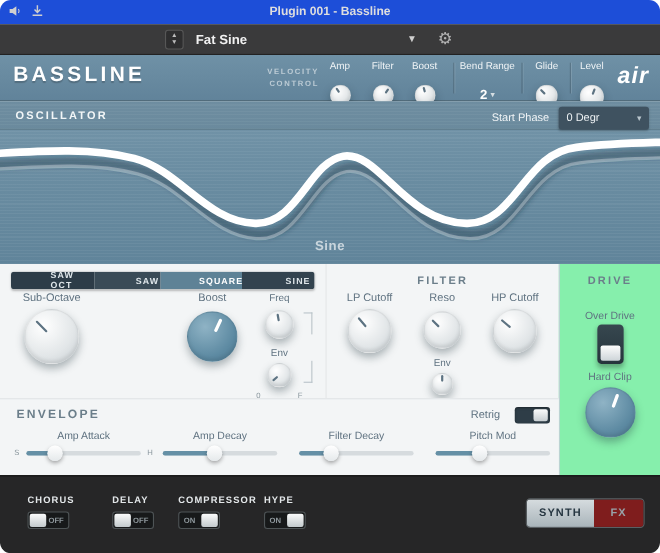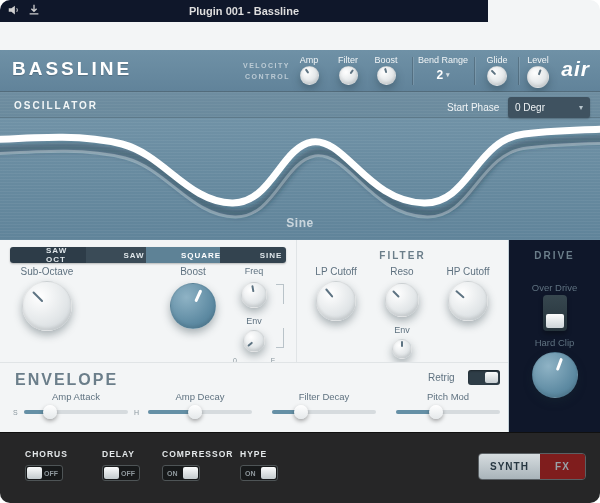--- a/index.html
+++ b/index.html
@@ -1,36 +1,36 @@
 <!DOCTYPE html>
 <html><head>
 <meta charset="utf-8">
 <style>
   html,body{margin:0;padding:0;background:#fff;}
   *{box-sizing:border-box;font-family:"Liberation Sans",sans-serif;}
   .window{position:relative;width:600px;height:503px;border-radius:10px;overflow:hidden;background:#f3f5f6;}
 
   
-  .titlebar{position:absolute;left:0;top:0;width:488px;height:22px;background:#0f172a;display:flex;align-items:center;}
+  .titlebar{position:absolute;left:0;top:0;width:600px;height:22px;background:#1d4ed8;display:flex;align-items:center;}
   .tb-icons{position:absolute;left:7px;top:3px;display:flex;gap:6px;align-items:center;}
   .tb-title{width:100%;text-align:center;color:#dedede;font-size:11px;font-weight:bold;}
 
   
   .presetbar{position:absolute;left:0;top:22px;width:600px;height:28px;background:#3a3a3b;border-bottom:1px solid #222;}
   .stepper{position:absolute;left:150px;top:5px;width:17px;height:18px;background:#2e2e2f;border:1px solid #575757;border-radius:3px;display:flex;flex-direction:column;align-items:center;justify-content:center;line-height:1;}
   .stepper span{font-size:6px;color:#bdbdbd;display:block;}
   .preset-name{position:absolute;left:178px;top:7px;font-size:12px;font-weight:bold;color:#f1f1f1;}
   .preset-caret{position:absolute;left:370px;top:8px;font-size:9px;color:#cfcfcf;}
   .gear{position:absolute;left:398px;top:4px;font-size:15px;color:#b3b3b3;}
 
   
   .header{position:absolute;left:0;top:50px;width:600px;height:42px;background:linear-gradient(#6f91a6,#61839a);border-bottom:1px solid rgba(0,0,0,.25);}
   .logo{position:absolute;left:12px;top:8px;font-size:19px;font-weight:800;letter-spacing:3px;color:#fff;text-shadow:0 1px 1px rgba(0,0,0,.2);}
   .vc{position:absolute;left:238px;top:11px;width:52px;text-align:right;color:rgba(255,255,255,.55);font-size:7px;letter-spacing:1.5px;font-weight:bold;line-height:1.5;}
-  .hk{position:absolute;top:5px;display:flex;flex-direction:column;align-items:center;gap:1px;}
+  .hk{position:absolute;top:5px;display:flex;flex-direction:column;align-items:center;gap:12px;}
   .hk-label{font-size:9px;color:#f0f4f6;}
   .bend-value{display:flex;align-items:center;gap:3px;color:#fff;font-size:12px;font-weight:bold;margin-top:2px;}
   .mini-caret{font-size:7px;color:#d4dde2;}
   .hdiv{position:absolute;top:7px;width:1px;height:28px;background:rgba(0,0,0,.18);box-shadow:1px 0 0 rgba(255,255,255,.12);}
   .air{position:absolute;right:10px;top:7px;font-size:21px;font-weight:700;font-style:italic;color:#fff;letter-spacing:1px;}
 
   
   .knob{position:relative;border-radius:50%;background:radial-gradient(circle at 35% 30%,#ffffff,#e2e6e8 60%,#c5ccd0);box-shadow:0 4px 8px rgba(25,45,55,.35),inset 0 -2px 3px rgba(0,0,0,.08);border:1px solid rgba(0,0,0,.06);}
   .knob .ptr{position:absolute;inset:0;transform:rotate(var(--angle,0deg));}
   .knob .ptr::after{content:"";position:absolute;left:50%;top:8%;width:2px;height:30%;margin-left:-1px;border-radius:2px;background:#5d7382;}
@@ -46,42 +46,42 @@
   .sp-select{position:absolute;left:508px;top:5px;width:82px;height:21px;background:#3f5260;border-radius:3px;display:flex;align-items:center;justify-content:space-between;padding:0 7px;box-shadow:0 1px 2px rgba(0,0,0,.25);}
   .sp-select .sp-val{font-size:10px;color:#eef2f4;}
   .sp-select .sp-caret{font-size:8px;color:#b9c6cd;}
   .wave{position:absolute;left:0;top:26px;width:600px;height:122px;}
   .wave-name{position:absolute;left:0;top:124px;width:100%;text-align:center;font-size:12px;font-weight:bold;color:rgba(255,255,255,.65);letter-spacing:.5px;}
 
   
   .oscpanel{position:absolute;left:0;top:240px;width:296px;height:122px;background:#f3f5f6;}
   .vdiv{position:absolute;left:296px;top:240px;width:1px;height:122px;background:#e0e4e6;}
   .filterpanel{position:absolute;left:297px;top:240px;width:211px;height:122px;background:#f3f5f6;}
-  .drivepanel{position:absolute;left:508px;top:240px;width:92px;height:192px;background:#0f172a;border-left:1px solid #c3d0d8;}
+  .drivepanel{position:absolute;left:508px;top:240px;width:92px;height:192px;background:#86efac;border-left:1px solid #c3d0d8;}
   .panel-title{font-size:10px;font-weight:bold;letter-spacing:2px;color:#6b7e8a;text-align:center;}
   .tabbar{position:absolute;left:10px;top:7px;width:276px;height:16px;border-radius:3px;overflow:hidden;display:flex;box-shadow:0 1px 2px rgba(0,0,0,.25);}
   .tab{display:flex;align-items:center;justify-content:center;font-size:8px;font-weight:bold;letter-spacing:1px;color:#dfe6ea;padding-left:36px;}
   .t0{width:76px;background:#2d3c48;}
   .t1{width:60px;background:#3a4b57;}
   .t2{width:74px;background:#5e8296;color:#fff;}
   .t3{width:66px;background:#33434f;}
   .kcol{position:absolute;display:flex;flex-direction:column;align-items:center;gap:4px;}
   .klabel{font-size:10px;color:#5f7280;}
   .klabel-sm{font-size:9px;color:#5f7280;}
   .minmax{display:flex;justify-content:space-between;width:42px;font-size:7px;color:#8a979e;margin-top:1px;}
   .brk{position:absolute;border-color:#b9c3c9 !important;}
 
   
   .drive-switch{position:absolute;left:34px;top:55px;width:24px;height:36px;border-radius:4px;background:linear-gradient(#37474f,#26343c);box-shadow:0 3px 5px rgba(0,0,0,.3);}
   .drive-switch::after{content:"";position:absolute;left:3px;right:3px;bottom:3px;height:14px;border-radius:2px;background:linear-gradient(#fdfdfd,#cdd4d8);}
   .dlabel{position:absolute;width:100%;text-align:center;font-size:9.5px;color:#5f7280;}
 
   
   .envelope{position:absolute;left:0;top:362px;width:508px;height:70px;background:#f3f5f6;border-top:1px solid #e0e4e6;}
-  .env-title{position:absolute;left:15px;top:8px;font-size:16px;font-weight:bold;letter-spacing:2px;color:#6b7e8a;}
+  .env-title{position:absolute;left:15px;top:8px;font-size:11px;font-weight:bold;letter-spacing:2px;color:#6b7e8a;}
   .retrig-label{position:absolute;left:428px;top:9px;font-size:10px;color:#5f7280;}
   .retrig-toggle{position:absolute;left:468px;top:7px;width:32px;height:15px;border-radius:3px;background:#2e3d47;box-shadow:inset 0 1px 2px rgba(0,0,0,.4);}
   .retrig-toggle::after{content:"";position:absolute;right:2px;top:2px;width:13px;height:11px;border-radius:2px;background:linear-gradient(#fbfcfc,#c7ced2);}
   .sl{position:absolute;top:28px;width:104px;}
   .sl-label{font-size:9.5px;color:#5f7280;text-align:center;}
   .track{position:relative;height:4px;border-radius:2px;background:#d6dbde;margin-top:8px;}
   .fill{position:absolute;left:0;top:0;bottom:0;border-radius:2px;background:#6590a6;width:calc(var(--val)*1%);}
   .thumb{position:absolute;top:50%;left:calc(var(--val)*1%);width:14px;height:14px;transform:translate(-50%,-50%);border-radius:50%;background:linear-gradient(#ffffff,#e5e9eb);box-shadow:0 2px 4px rgba(0,0,0,.35);}
   .sl .minl{position:absolute;left:-11px;top:18px;font-size:7px;color:#8a979e;}
   .sl .maxl{position:absolute;right:-11px;top:18px;font-size:7px;color:#8a979e;}
@@ -113,20 +113,29 @@
           <path d="M11 6c1 1 1 3 0 4" stroke="#cfcfcf" fill="none" stroke-width="1.2"></path>
         </svg>
       <svg width="14" height="14" viewBox="0 0 16 16">
           <path d="M8 2v7M5 6.5l3 3 3-3" stroke="#cfcfcf" fill="none" stroke-width="1.5"></path>
           <path d="M3 12.5h10" stroke="#cfcfcf" stroke-width="1.5"></path>
         </svg>
     </div>
     <div class="tb-title">Plugin 001 - Bassline</div>
   </div>
 
+  <div class="presetbar">
+    <div class="stepper">
+      <span>▲</span>
+      <span>▼</span>
+    </div>
+    <div class="preset-name">Fat Sine</div>
+    <div class="preset-caret">▼</div>
+    <div class="gear">⚙</div>
+  </div>
 
   <div class="header">
     <div class="logo">BASSLINE</div>
     <div class="vc">
       <div>VELOCITY</div>
       <div>CONTROL</div>
     </div>
 
     <div class="hk" style="left:289px;width:40px">
       <div class="hk-label">Amp</div>

